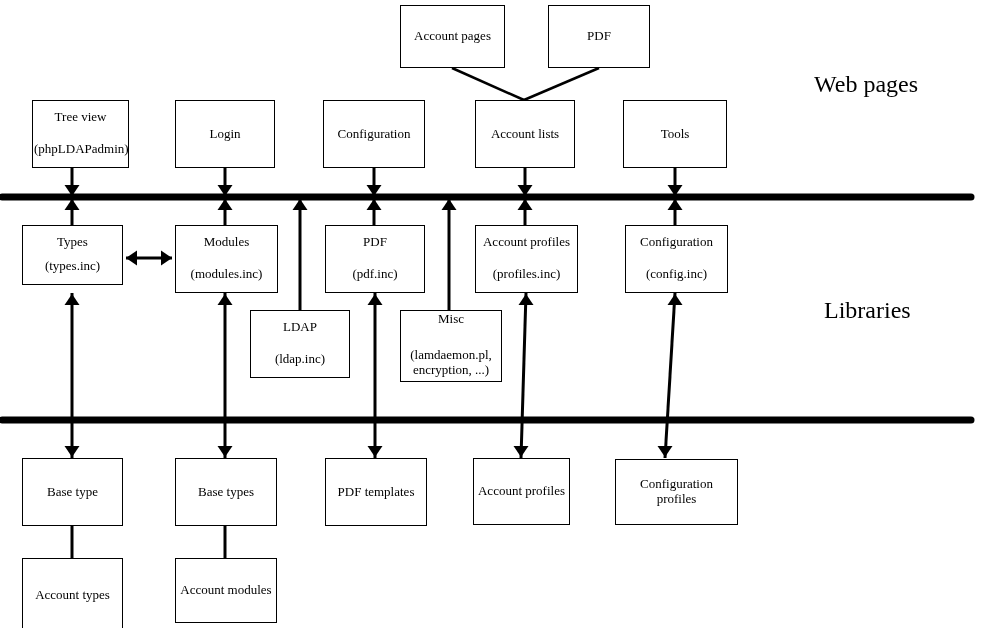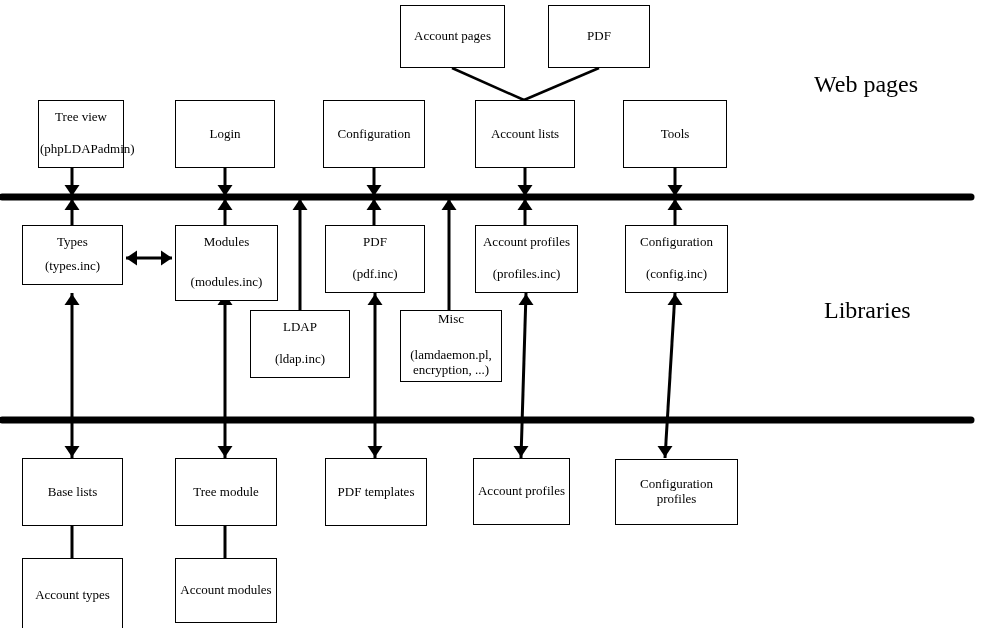--- a/index.html
+++ b/index.html
@@ -65,42 +65,42 @@
       <polygon points="161,250.5 161,265.5 172,258" fill="#000000"></polygon>
     </svg>
 
   <div class="box" style="left:400px;top:5px;width:105px;height:63px">
     <div class="bl">Account pages</div>
   </div>
   <div class="box" style="left:548px;top:5px;width:102px;height:63px">
     <div class="bl">PDF</div>
   </div>
 
-  <div class="box two" style="left:38px;top:100px;width:86px;height:68px">
+  <div class="box two" style="left:32px;top:100px;width:97px;height:68px">
     <div class="bl">Tree view</div>
     <div class="bl">(phpLDAPadmin)</div>
   </div>
   <div class="box" style="left:175px;top:100px;width:100px;height:68px">
     <div class="bl">Login</div>
   </div>
   <div class="box" style="left:323px;top:100px;width:102px;height:68px">
     <div class="bl">Configuration</div>
   </div>
   <div class="box" style="left:475px;top:100px;width:100px;height:68px">
     <div class="bl">Account lists</div>
   </div>
   <div class="box" style="left:623px;top:100px;width:104px;height:68px">
     <div class="bl">Tools</div>
   </div>
 
   <div class="box two" style="left:22px;top:225px;width:101px;height:60px">
     <div class="bl">Types</div>
     <div class="bl">(types.inc)</div>
   </div>
-  <div class="box two" style="left:175px;top:225px;width:103px;height:76px">
+  <div class="box two" style="left:175px;top:225px;width:103px;height:68px">
     <div class="bl">Modules</div>
     <div class="bl">(modules.inc)</div>
   </div>
   <div class="box two" style="left:325px;top:225px;width:100px;height:68px">
     <div class="bl">PDF</div>
     <div class="bl">(pdf.inc)</div>
   </div>
   <div class="box two" style="left:475px;top:225px;width:103px;height:68px">
     <div class="bl">Account profiles</div>
     <div class="bl">(profiles.inc)</div>
@@ -112,24 +112,24 @@
   <div class="box two" style="left:250px;top:310px;width:100px;height:68px">
     <div class="bl">LDAP</div>
     <div class="bl">(ldap.inc)</div>
   </div>
   <div class="box misc" style="left:400px;top:310px;width:102px;height:72px">
     <div class="bl">Misc</div>
     <div class="bl">(lamdaemon.pl, encryption, ...)</div>
   </div>
 
   <div class="box" style="left:22px;top:458px;width:101px;height:68px">
-    <div class="bl">Base lists</div>
+    <div class="bl">Base type</div>
   </div>
   <div class="box" style="left:175px;top:458px;width:102px;height:68px">
-    <div class="bl">Tree module</div>
+    <div class="bl">Base types</div>
   </div>
   <div class="box" style="left:325px;top:458px;width:102px;height:68px">
     <div class="bl">PDF templates</div>
   </div>
   <div class="box" style="left:473px;top:458px;width:97px;height:67px">
     <div class="bl">Account profiles</div>
   </div>
   <div class="box" style="left:615px;top:459px;width:123px;height:66px;padding:0 14px">
     <div class="bl">Configuration profiles</div>
   </div>

